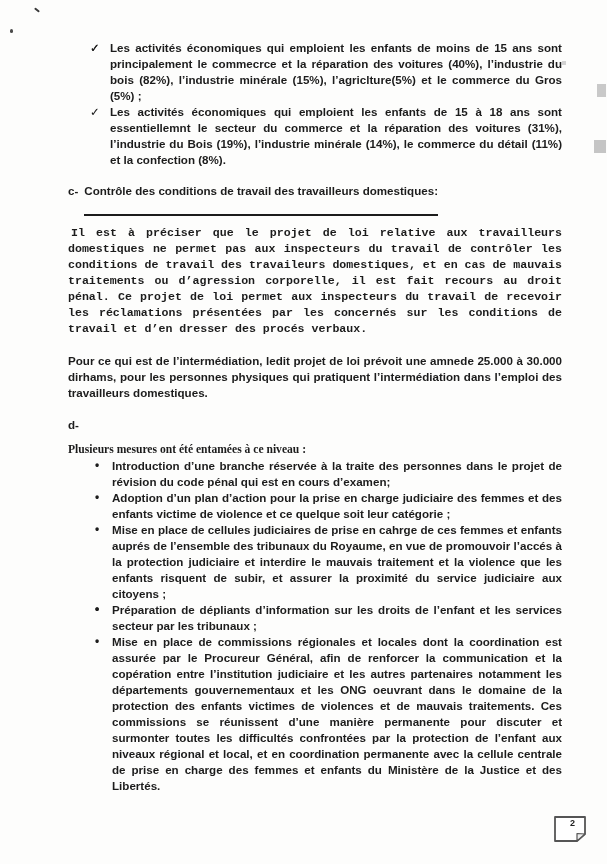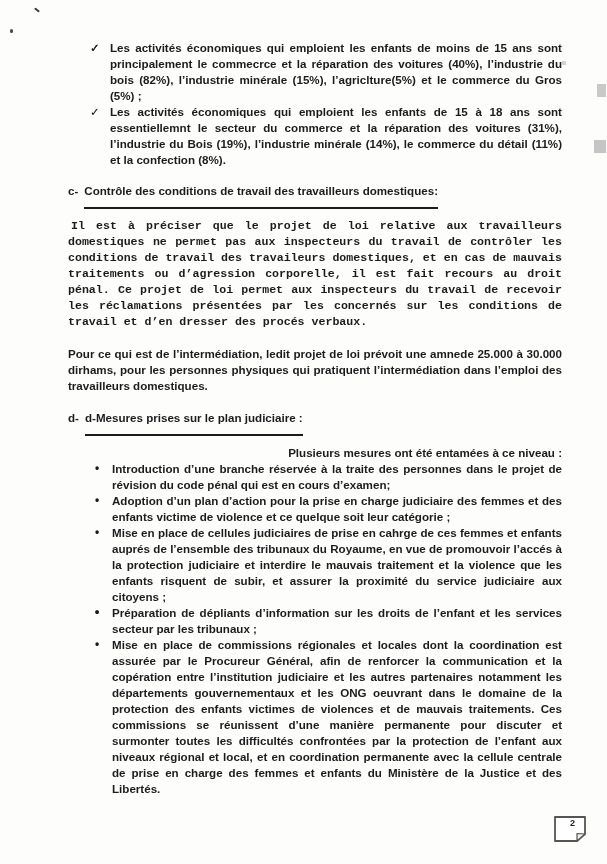--- a/index.html
+++ b/index.html
@@ -24,25 +24,25 @@
   ul.checklist li{position:relative;padding-left:42px;margin:0;}
   ul.checklist .check{
     position:absolute;left:22px;top:0;
     font-weight:700;
   }
   
   .heading{margin-top:15px;margin-bottom:9px;display:flex;gap:6px;text-align:left;}
   .heading .label{flex:0 0 auto;}
   .heading .underlined{
     border-bottom:2px solid #1c1c1c;
-    padding-bottom:8px;
+    padding-bottom:15px;
   }
   p.para{margin:0 0 16px 0;}
   p.para.indent1{text-indent:3px;font-family:Liberation Mono, monospace;}
-  p.intro{margin:9px 0 0 0;text-align:right;}
+  p.intro{margin:9px 0 0 0;text-align:left;font-family:Liberation Serif, serif;}
   
   ul.bullets{list-style:none;margin:0;padding:0;}
   ul.bullets li{position:relative;padding-left:44px;margin:0;}
   ul.bullets .dot{
     position:absolute;left:27px;top:-1px;
     font-size:12px;
   }
   
   .page-badge{
     position:absolute;left:553px;top:815px;width:34px;height:28px;
@@ -89,21 +89,20 @@
     <span class="label">c-</span>
     <span class="underlined">Contrôle des conditions de travail des travailleurs domestiques:</span>
   </div>
 
   <p class="para indent1">Il est à préciser que le projet de loi relative aux travailleurs domestiques ne permet pas aux inspecteurs du travail de contrôler les conditions de travail des travaileurs domestiques, et en cas de mauvais traitements ou d’agression corporelle, il est fait recours au droit pénal. Ce projet de loi permet aux inspecteurs du travail de recevoir les réclamations présentées par les concernés sur les conditions de travail et d’en dresser des procés verbaux.</p>
 
   <p class="para">Pour ce qui est de l’intermédiation, ledit projet de loi prévoit une amnede 25.000 à 30.000 dirhams, pour les personnes physiques qui pratiquent l’intermédiation dans l’emploi des travailleurs domestiques.</p>
 
   <div class="heading">
     <span class="label">d-</span>
-    <span class="underlined">d-Mesures prises sur le plan judiciaire :</span>
   </div>
 
   <p class="intro">Plusieurs mesures ont été entamées à  ce niveau :</p>
 
   <ul class="bullets">
     <li>
       <span class="dot">•</span>
       <span>Introduction d’une branche réservée à la traite des personnes dans le projet de révision du code pénal qui est en cours d’examen;</span>
     </li>
     <li>

